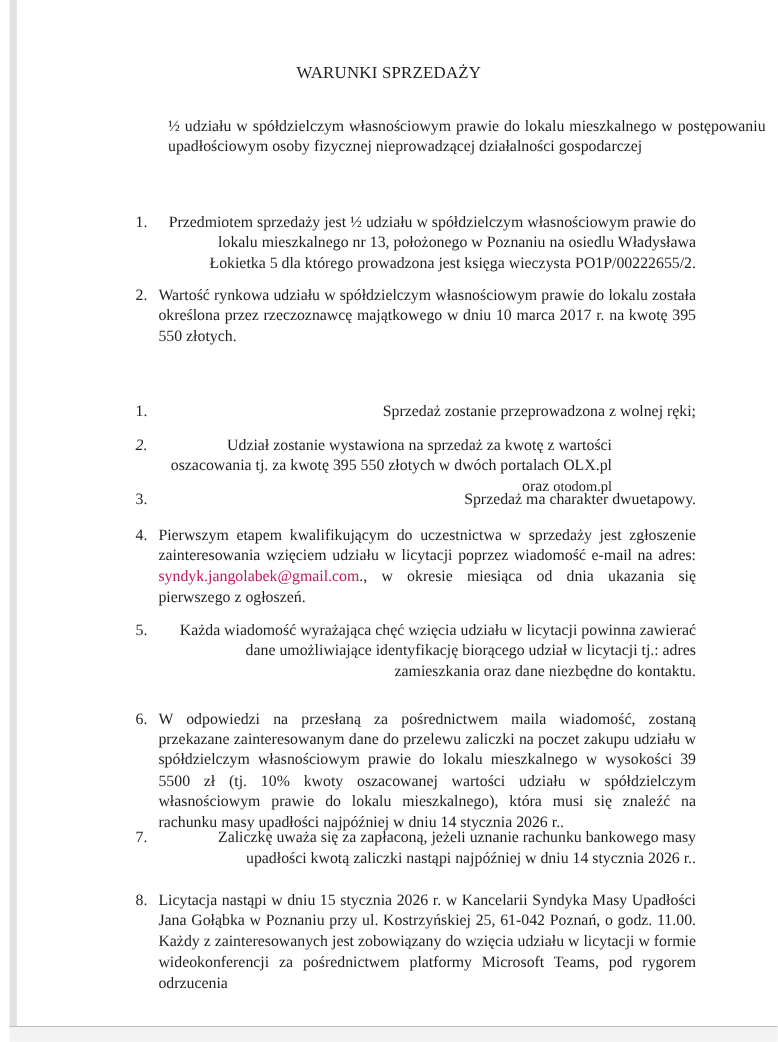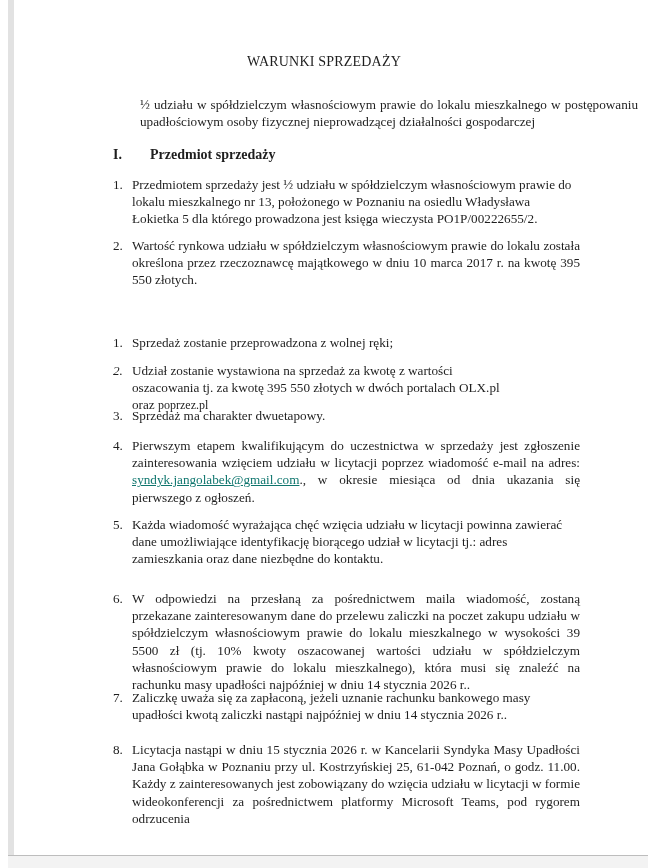--- a/index.html
+++ b/index.html
@@ -37,57 +37,54 @@
   }
   .heading .num { display: inline-block; width: 37px; }
   .item {
     position: absolute; left: 113px; width: 467px;
     font-size: 13.2px; line-height: 17.2px;
     display: flex;
   }
   .item .num { width: 19px; flex: none; }
   .item .num.it { font-style: italic; }
   .item .txt { flex: 1; text-align: justify; }
-  .item .txt.left { text-align: left; }
+  .item .txt.left { text-align: right; }
   .it { }
-  .email { text-decoration: underline; color: #0f766e; }
+  .email { color: #be185d; }
 </style>
 </head>
 <body>
 
 <div class="page">
   <div class="left-bar"></div>
 
   <div class="title">WARUNKI SPRZEDAŻY</div>
 
   <div class="intro">½ udziału w spółdzielczym własnościowym prawie do lokalu mieszkalnego  w postępowaniu upadłościowym  osoby fizycznej nieprowadzącej działalności gospodarczej</div>
 
-  <div class="heading" style="top:147px;">
-    <span class="num">I.</span><span>Przedmiot sprzedaży</span>
-  </div>
 
   <div class="item" style="top:176px;">
     <span class="num">1.</span>
     <span class="txt left">Przedmiotem sprzedaży jest ½  udziału w spółdzielczym własnościowym prawie do lokalu mieszkalnego nr 13, położonego w Poznaniu na osiedlu Władysława Łokietka 5 dla którego prowadzona jest księga wieczysta PO1P/00222655/2.</span>
   </div>
 
   <div class="item" style="top:237px;">
     <span class="num">2.</span>
     <span class="txt">Wartość rynkowa udziału w spółdzielczym własnościowym prawie do lokalu została określona przez rzeczoznawcę majątkowego w dniu 10 marca 2017 r. na kwotę 395 550 złotych.</span>
   </div>
 
 
   <div class="item" style="top:334px;">
     <span class="num">1.</span>
     <span class="txt left">Sprzedaż zostanie przeprowadzona z wolnej ręki;</span>
   </div>
 
   <div class="item" style="top:362px;">
     <span class="num it">2.</span>
-    <span class="txt left" style="padding-right:70px;"><span>Udział zostanie wystawiona na sprzedaż za kwotę z wartości oszacowania tj. za kwotę 395 550 złotych w dwóch portalach </span><span class="it">OLX.pl</span><span> oraz </span><span class="it" style="font-size:12px;">poprzez.pl</span></span>
+    <span class="txt left" style="padding-right:70px;"><span>Udział zostanie wystawiona na sprzedaż za kwotę z wartości oszacowania tj. za kwotę 395 550 złotych w dwóch portalach </span><span class="it">OLX.pl</span><span> oraz </span><span class="it" style="font-size:12px;">otodom.pl</span></span>
   </div>
 
   <div class="item" style="top:407px;">
     <span class="num">3.</span>
     <span class="txt left">Sprzedaż ma charakter dwuetapowy.</span>
   </div>
 
   <div class="item" style="top:437px;">
     <span class="num">4.</span>
     <span class="txt"><span>Pierwszym etapem kwalifikującym do uczestnictwa w sprzedaży jest zgłoszenie zainteresowania wzięciem udziału w licytacji poprzez wiadomość e-mail na adres: </span><a class="email">syndyk.jangolabek@gmail.com</a><span>., w okresie miesiąca od dnia ukazania się pierwszego z ogłoszeń.</span></span>

